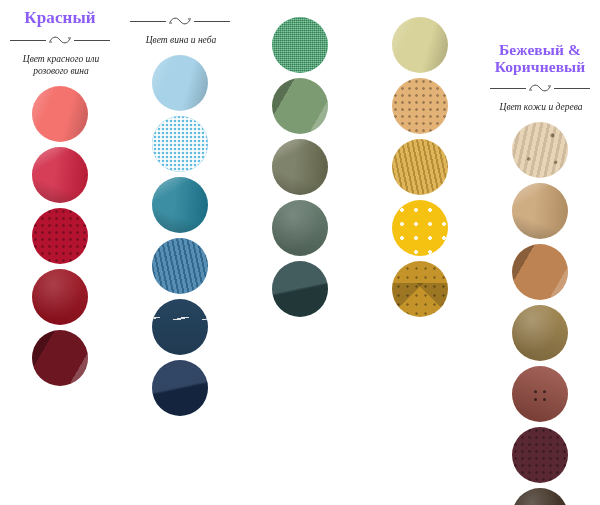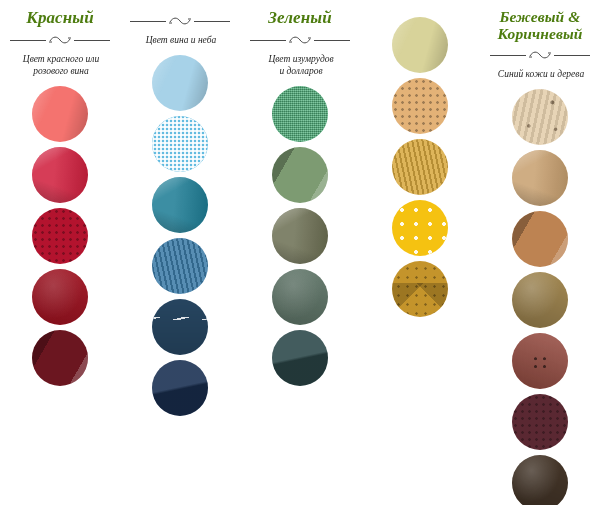--- a/index.html
+++ b/index.html
@@ -27,31 +27,31 @@
     align-items: center;
   }
   .column-header {
     width: 120px;
     text-align: center;
     box-sizing: border-box;
     padding: 0 4px;
   }
   .column-title {
     font-family: "Liberation Serif", serif;
-    font-style: italic;
     font-weight: 700;
     font-size: 17px;
     line-height: 19px;
-    color: #4d7c0f;
+    color: #8b5cf6;
     letter-spacing: 0.1px;
     white-space: pre-line;
   }
   .title-two-line {
     font-size: 15.5px;
     line-height: 17px;
+    margin-top: 33px;
   }
   .divider {
     position: relative;
     width: 104px;
     height: 14px;
     margin: 6px auto 0 auto;
   }
   .divider-rule {
     position: absolute;
     top: 7px;
@@ -254,34 +254,20 @@
         </div>
         <div class="swatch" style="background: rgb(43, 77, 107);">
           <span class="swatch-texture tex-stitch"></span>
         </div>
         <div class="swatch" style="background: rgb(27, 49, 83);">
           <span class="swatch-texture tex-collar"></span>
         </div>
       </div>
     </div>
     <div class="color-column">
-      <div class="column-header">
-        <div class="column-title">Зеленый</div>
-        <div class="divider">
-          <span class="divider-rule left"></span>
-          <span class="divider-rule right"></span>
-          <span class="divider-ornament"><svg width="26" height="14" viewBox="0 0 26 14">
-              <path d="M3 8 C6 3, 10 3, 13 7 C16 11, 20 11, 23 6" fill="none" stroke="#4a4a4a" stroke-width="1"></path>
-              <path d="M2 9 L5 9" fill="none" stroke="#4a4a4a" stroke-width="1"></path>
-              <path d="M21 5 L24 5" fill="none" stroke="#4a4a4a" stroke-width="1"></path>
-            </svg></span>
-        </div>
-        <div class="column-subtitle">Цвет изумрудов
-и долларов</div>
-      </div>
       <div class="swatch-stack">
         <div class="swatch" style="background: rgb(79, 178, 124);">
           <span class="swatch-texture tex-knit"></span>
         </div>
         <div class="swatch" style="background: rgb(125, 155, 114);">
           <span class="swatch-texture tex-patch"></span>
         </div>
         <div class="swatch" style="background: rgb(110, 113, 85);">
           <span class="swatch-texture tex-drape"></span>
         </div>
@@ -318,21 +304,21 @@
 Коричневый</div>
         <div class="divider">
           <span class="divider-rule left"></span>
           <span class="divider-rule right"></span>
           <span class="divider-ornament"><svg width="26" height="14" viewBox="0 0 26 14">
               <path d="M3 8 C6 3, 10 3, 13 7 C16 11, 20 11, 23 6" fill="none" stroke="#4a4a4a" stroke-width="1"></path>
               <path d="M2 9 L5 9" fill="none" stroke="#4a4a4a" stroke-width="1"></path>
               <path d="M21 5 L24 5" fill="none" stroke="#4a4a4a" stroke-width="1"></path>
             </svg></span>
         </div>
-        <div class="column-subtitle">Синий кожи и дерева</div>
+        <div class="column-subtitle">Цвет кожи и дерева</div>
       </div>
       <div class="swatch-stack">
         <div class="swatch" style="background: rgb(228, 207, 174);">
           <span class="swatch-texture tex-wood"></span>
         </div>
         <div class="swatch" style="background: rgb(200, 161, 113);">
           <span class="swatch-texture tex-drape"></span>
         </div>
         <div class="swatch" style="background: rgb(189, 131, 82);">
           <span class="swatch-texture tex-patch"></span>

